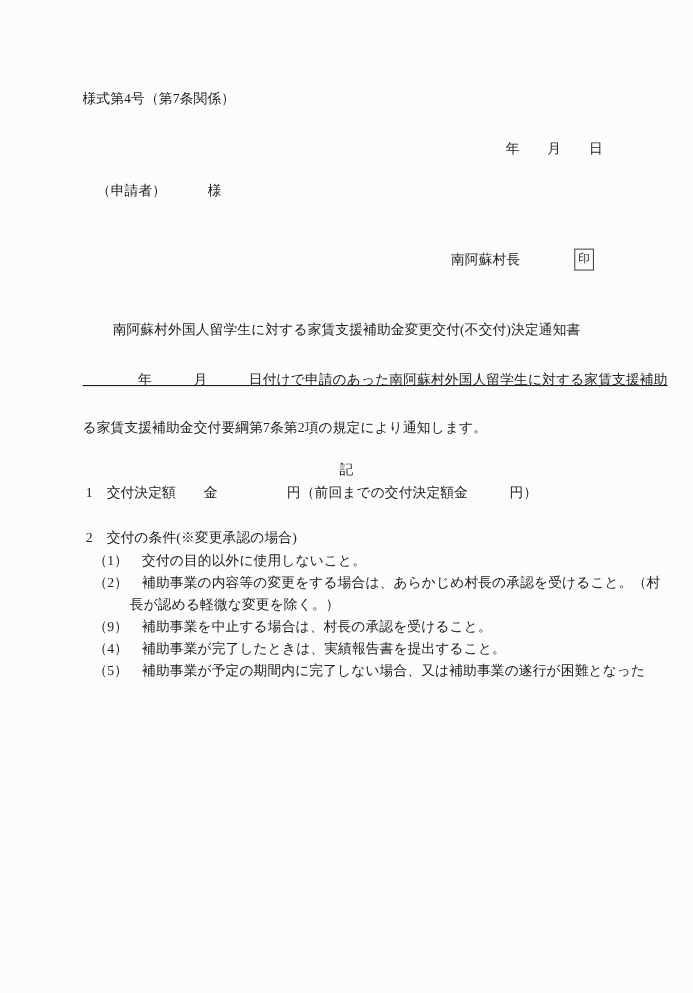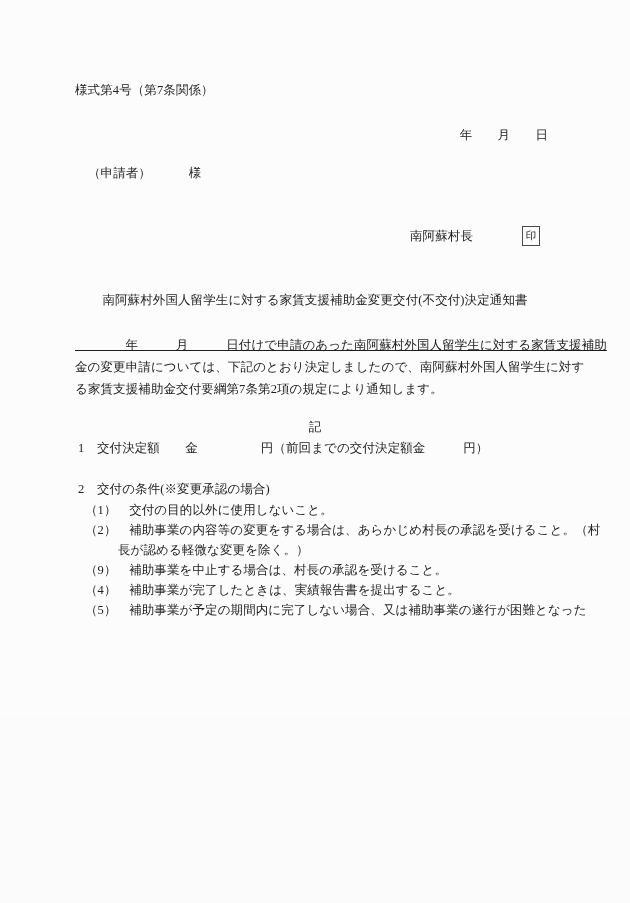--- a/index.html
+++ b/index.html
@@ -73,21 +73,20 @@
 
   <div class="line mayor">南阿蘇村長</div>
 
   <div class="seal-box">
     <span>印</span>
   </div>
 
   <div class="line center-line doc-title">南阿蘇村外国人留学生に対する家賃支援補助金変更交付(不交付)決定通知書</div>
 
   <div class="line body-l1">　　　　年　　　月　　　日付けで申請のあった南阿蘇村外国人留学生に対する家賃支援補助</div>
-  <div class="line body-l2">金の変更申請については、下記のとおり決定しましたので、南阿蘇村外国人留学生に対す</div>
   <div class="line body-l3">る家賃支援補助金交付要綱第7条第2項の規定により通知します。</div>
 
   <div class="line center-line ki-heading">記</div>
 
   <div class="line item1">1　交付決定額　　金　　　　　円（前回までの交付決定額金　　　円）</div>
 
   <div class="line item2-heading">2　交付の条件(※変更承認の場合)</div>
 
   <div class="line cond-1">（1）　交付の目的以外に使用しないこと。</div>
   <div class="line cond-2a">（2）　補助事業の内容等の変更をする場合は、あらかじめ村長の承認を受けること。（村</div>

